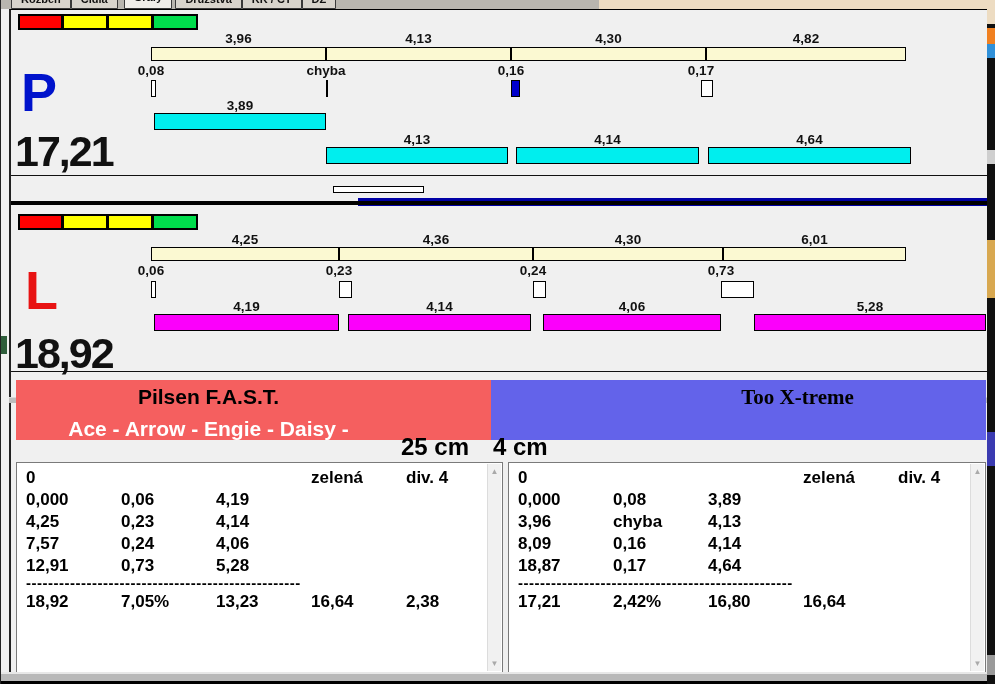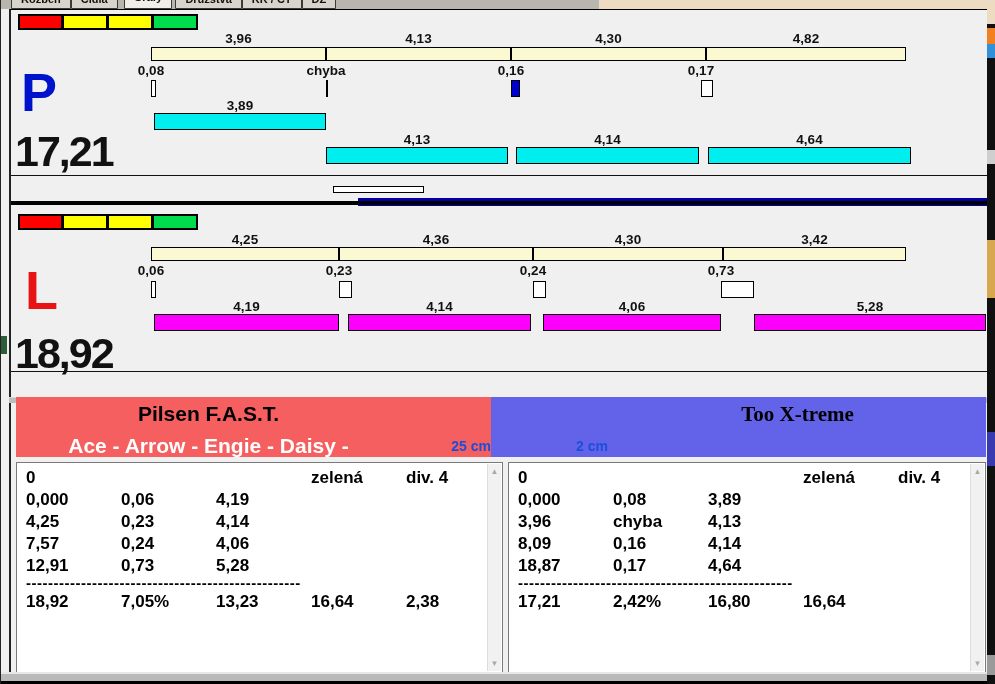--- a/index.html
+++ b/index.html
@@ -50,31 +50,31 @@
   .marker.filled { border:1px solid #000; }
   .bar-lab { text-align:center; }
   .run-bar { position:absolute; height:17px; border:1px solid #000; }
 
   
   .white-progress { position:absolute; left:322px; top:176px; width:91px; height:7px; background:#fff; border:1px solid #000; }
   .blue-progress  { position:absolute; left:347px; top:188px; width:638px; height:8px; }
 
   
   .divider-strip { position:absolute; left:8px; top:397px; width:979px; height:6px; background:#bdbdbd; border-top:1px solid #d9d9d9; }
-  .hdr { position:absolute; top:397px; height:60px; }
+  .hdr { position:absolute; top:380px; height:60px; }
   .hdr-left  { left:15px;  width:475px; }
   .hdr-right { left:490px; width:495px; }
   .team-title { position:absolute; top:5px; width:100%; text-align:center; font-size:21px; font-weight:bold; color:#000; }
   .hdr-left  .team-title { width:385px; }
   .hdr-right .team-title { left:118px; width:377px;font-family:Liberation Serif, serif; }
   .team-members { position:absolute; top:37px; font-size:21px; font-weight:bold; color:#fff; text-align:center; }
   .hdr-left  .team-members { width:385px; }
   .hdr-right .team-members { left:118px; width:377px; }
   .datetime-box { position:absolute; left:400px; top:399px; width:208px; height:34px; background:#fff; font-size:21px; color:#000; text-align:center; line-height:34px; z-index:4; white-space:nowrap; }
-  .height-lab { position:absolute; top:433px; height:29px; font-size:14px; font-weight:bold; color:#1d4ed8; text-align:right; line-height:27px; z-index:4; }
+  .height-lab { position:absolute; top:433px; height:29px; font-size:24px; font-weight:bold; color:#000000; text-align:left; line-height:27px; z-index:4; }
   .height-left  { left:400px; width:90px; }
   .height-right { left:492px; width:115px; }
 
   .tbl { position:absolute; top:462px; height:211px; background:#fff; border:1px solid #7a7a7a; }
   .tbl-left  { left:15px;  width:487px; }
   .tbl-right { left:507px; width:478px; }
   .tbl-body { position:absolute; left:9px; top:4px; right:17px; bottom:2px; overflow:hidden; }
   .trow { display:flex; height:22px; line-height:22px; }
   .tcell { width:95px; flex:none; font-weight:bold; font-size:17px; white-space:nowrap; color:#000; }
   .tsep { height:14px; line-height:12px; font-weight:bold; font-size:15px; letter-spacing:0.5px; width:292px; overflow:hidden; white-space:nowrap; color:#000; }
@@ -166,21 +166,21 @@
           <div class="light" style="background: rgb(255, 255, 0);"></div>
           <div class="light" style="background: rgb(255, 255, 0);"></div>
           <div class="light" style="background: rgb(0, 221, 76);"></div>
         </div>
       <div class="lane-letter" style="color: rgb(232, 19, 19);">L</div>
       <div class="lane-total">18,92</div>
       <div class="seg-labels">
           <div class="num seg-lab" style="left: 140px; width: 188px;">4,25</div>
           <div class="num seg-lab" style="left: 328px; width: 194px;">4,36</div>
           <div class="num seg-lab" style="left: 522px; width: 190px;">4,30</div>
-          <div class="num seg-lab" style="left: 712px; width: 183px;">3,42</div>
+          <div class="num seg-lab" style="left: 712px; width: 183px;">6,01</div>
         </div>
       <div class="seg-bar">
           <div class="seg-piece" style="left: 140px; width: 188px; background: rgb(251, 249, 210);"></div>
           <div class="seg-piece" style="left: 328px; width: 194px; background: rgb(251, 249, 210);"></div>
           <div class="seg-piece" style="left: 522px; width: 190px; background: rgb(251, 249, 210);"></div>
           <div class="seg-piece" style="left: 712px; width: 183px; background: rgb(251, 249, 210);"></div>
         </div>
       <div class="tick-labels">
           <div class="num tick-lab" style="left: 140px;">0,06</div>
           <div class="num tick-lab" style="left: 328px;">0,23</div>
@@ -209,21 +209,21 @@
   <div class="divider-strip"></div>
 
   <div class="hdr hdr-left" style="background: rgb(245, 95, 95);">
     <div class="team-title">Pilsen F.A.S.T.</div>
     <div class="team-members">Ace - Arrow - Engie - Daisy -</div>
   </div>
   <div class="hdr hdr-right" style="background: rgb(99, 99, 234);">
     <div class="team-title">Too X-treme</div>
   </div>
   <div class="height-lab height-left">25 cm</div>
-  <div class="height-lab height-right">2 cm</div>
+  <div class="height-lab height-right">4 cm</div>
 
   <div class="tbl tbl-left">
     <div class="tbl-body" id="tableL">
         <div class="trow">
           <div class="tcell">0</div>
           <div class="tcell"></div>
           <div class="tcell"></div>
           <div class="tcell">zelená</div>
           <div class="tcell">div. 4</div>
         </div>

